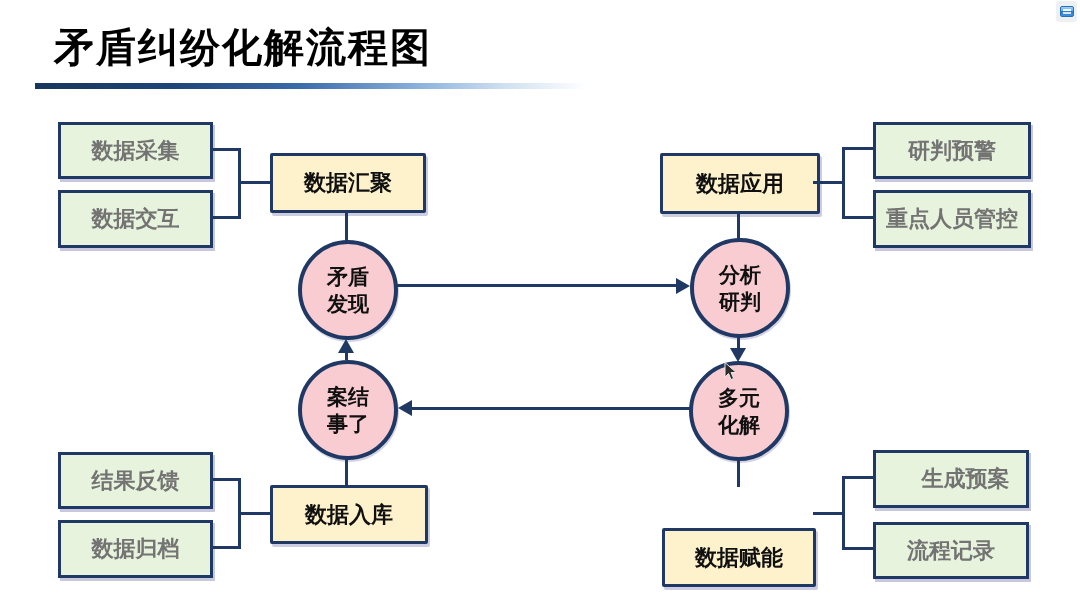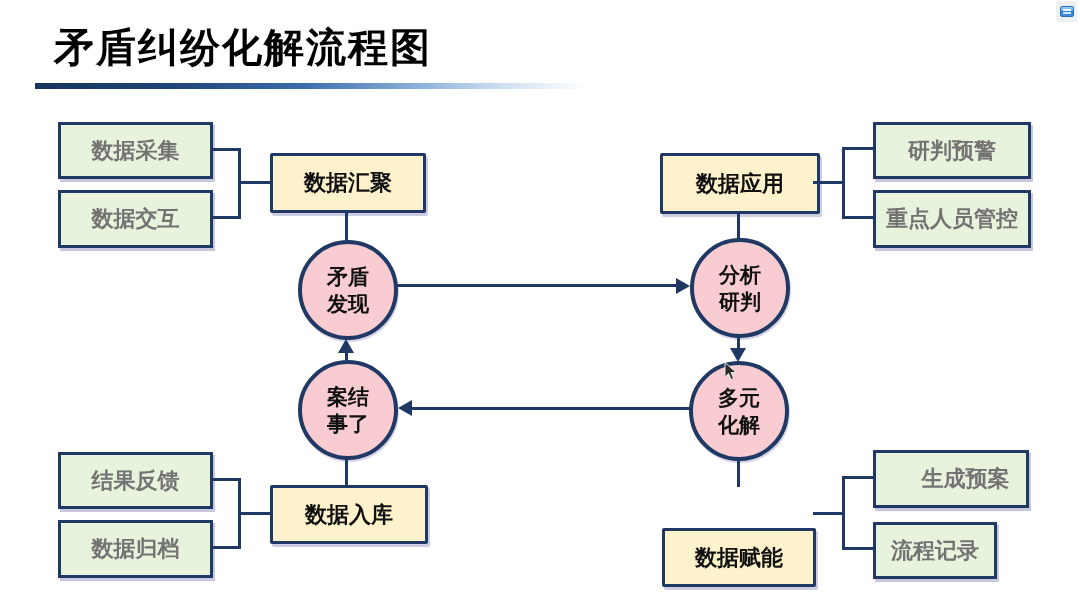--- a/index.html
+++ b/index.html
@@ -95,21 +95,21 @@
   <div class="gbox" style="left:58px;top:452px;width:155px;height:57px;">结果反馈</div>
   <div class="gbox" style="left:58px;top:520px;width:155px;height:58px;">数据归档</div>
   <div class="ybox" style="left:270px;top:485px;width:158px;height:59px;">数据入库</div>
   <div class="hline" style="left:211px;top:478px;width:29px;height:3px;"></div>
   <div class="hline" style="left:211px;top:546px;width:29px;height:3px;"></div>
   <div class="vline" style="left:238px;top:478px;width:3px;height:71px;"></div>
   <div class="hline" style="left:238px;top:512px;width:34px;height:3px;"></div>
 
   <div class="ybox" style="left:662px;top:492px;width:154px;height:59px;margin-top:36px;">数据赋能</div>
   <div class="gbox" style="left:873px;top:450px;width:156px;height:58px;padding-left:29px;">生成预案</div>
-  <div class="gbox" style="left:873px;top:522px;width:124px;height:57px;">流程记录</div>
+  <div class="gbox" style="left:873px;top:522px;width:156px;height:57px;">流程记录</div>
   <div class="hline" style="left:813px;top:512px;width:32px;height:3px;"></div>
   <div class="vline" style="left:842px;top:476px;width:3px;height:74px;"></div>
   <div class="hline" style="left:842px;top:476px;width:33px;height:3px;"></div>
   <div class="hline" style="left:842px;top:547px;width:33px;height:3px;"></div>
 
   <div class="circle" style="left:298px;top:240px;">
     <span>矛盾</span>
     <span>发现</span>
   </div>
   <div class="circle" style="left:690px;top:238px;">

